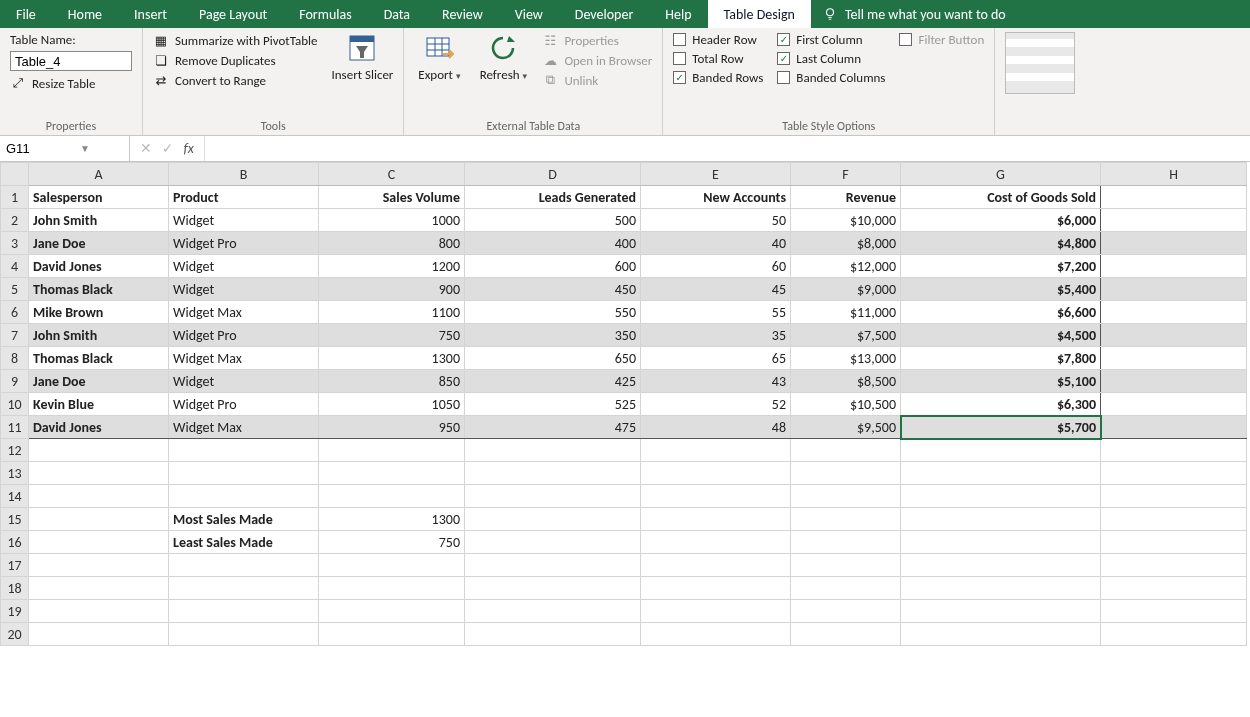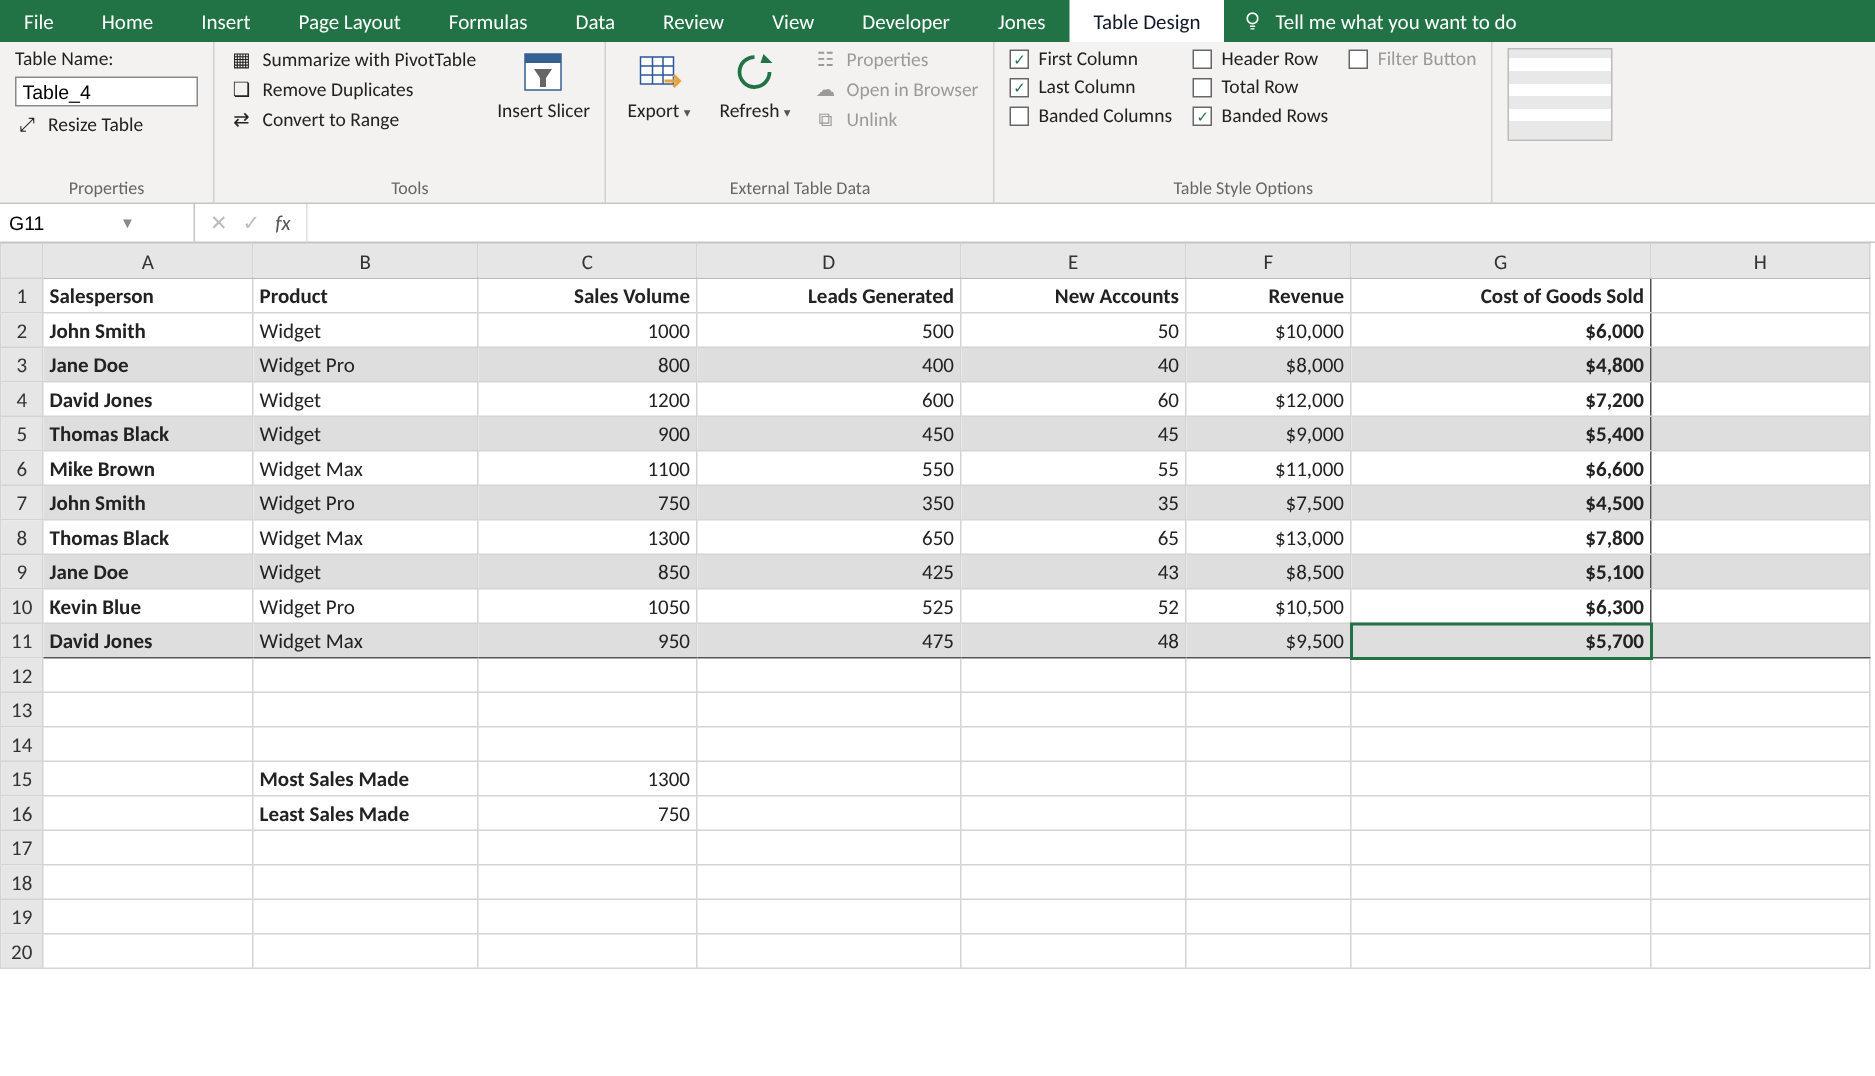--- a/index.html
+++ b/index.html
@@ -60,21 +60,21 @@
 <div class="ribbon-tabs" id="ribbon-tabs">
     <div class="ribbon-tab">File</div>
     <div class="ribbon-tab">Home</div>
     <div class="ribbon-tab">Insert</div>
     <div class="ribbon-tab">Page Layout</div>
     <div class="ribbon-tab">Formulas</div>
     <div class="ribbon-tab">Data</div>
     <div class="ribbon-tab">Review</div>
     <div class="ribbon-tab">View</div>
     <div class="ribbon-tab">Developer</div>
-    <div class="ribbon-tab">Jones</div>
+    <div class="ribbon-tab">Help</div>
     <div class="ribbon-tab active">Table Design</div>
     <div class="tell-me">
       <svg class="bulb" viewBox="0 0 16 16">
         <circle cx="8" cy="6" r="4" fill="none" stroke="#fff" stroke-width="1.3"></circle>
         <line x1="6" y1="12" x2="10" y2="12" stroke="#fff"></line>
         <line x1="6.5" y1="14" x2="9.5" y2="14" stroke="#fff"></line>
       </svg>
       <span>Tell me what you want to do</span>
     </div>
   </div>
@@ -158,44 +158,44 @@
           </div>
       </div>
     </div>
     <div class="ribbon-group-label">External Table Data</div>
   </div>
 
   <div class="ribbon-group" style="flex:0 0 auto;">
     <div class="rg-content">
       <div class="rg-col">
         <div class="rg-item">
+            <span class="chk" id="chk-header"></span>
+            <span>Header Row</span>
+          </div>
+        <div class="rg-item">
+            <span class="chk" id="chk-total"></span>
+            <span>Total Row</span>
+          </div>
+        <div class="rg-item">
+            <span class="chk on" id="chk-brows"></span>
+            <span>Banded Rows</span>
+          </div>
+      </div>
+      <div class="rg-col">
+        <div class="rg-item">
             <span class="chk on" id="chk-fcol"></span>
             <span>First Column</span>
           </div>
         <div class="rg-item">
             <span class="chk on" id="chk-lcol"></span>
             <span>Last Column</span>
           </div>
         <div class="rg-item">
             <span class="chk" id="chk-bcol"></span>
             <span>Banded Columns</span>
-          </div>
-      </div>
-      <div class="rg-col">
-        <div class="rg-item">
-            <span class="chk" id="chk-header"></span>
-            <span>Header Row</span>
-          </div>
-        <div class="rg-item">
-            <span class="chk" id="chk-total"></span>
-            <span>Total Row</span>
-          </div>
-        <div class="rg-item">
-            <span class="chk on" id="chk-brows"></span>
-            <span>Banded Rows</span>
           </div>
       </div>
       <div class="rg-col">
         <div class="rg-item disabled">
             <span class="chk" id="chk-filt"></span>
             <span>Filter Button</span>
           </div>
       </div>
     </div>
     <div class="ribbon-group-label">Table Style Options</div>

